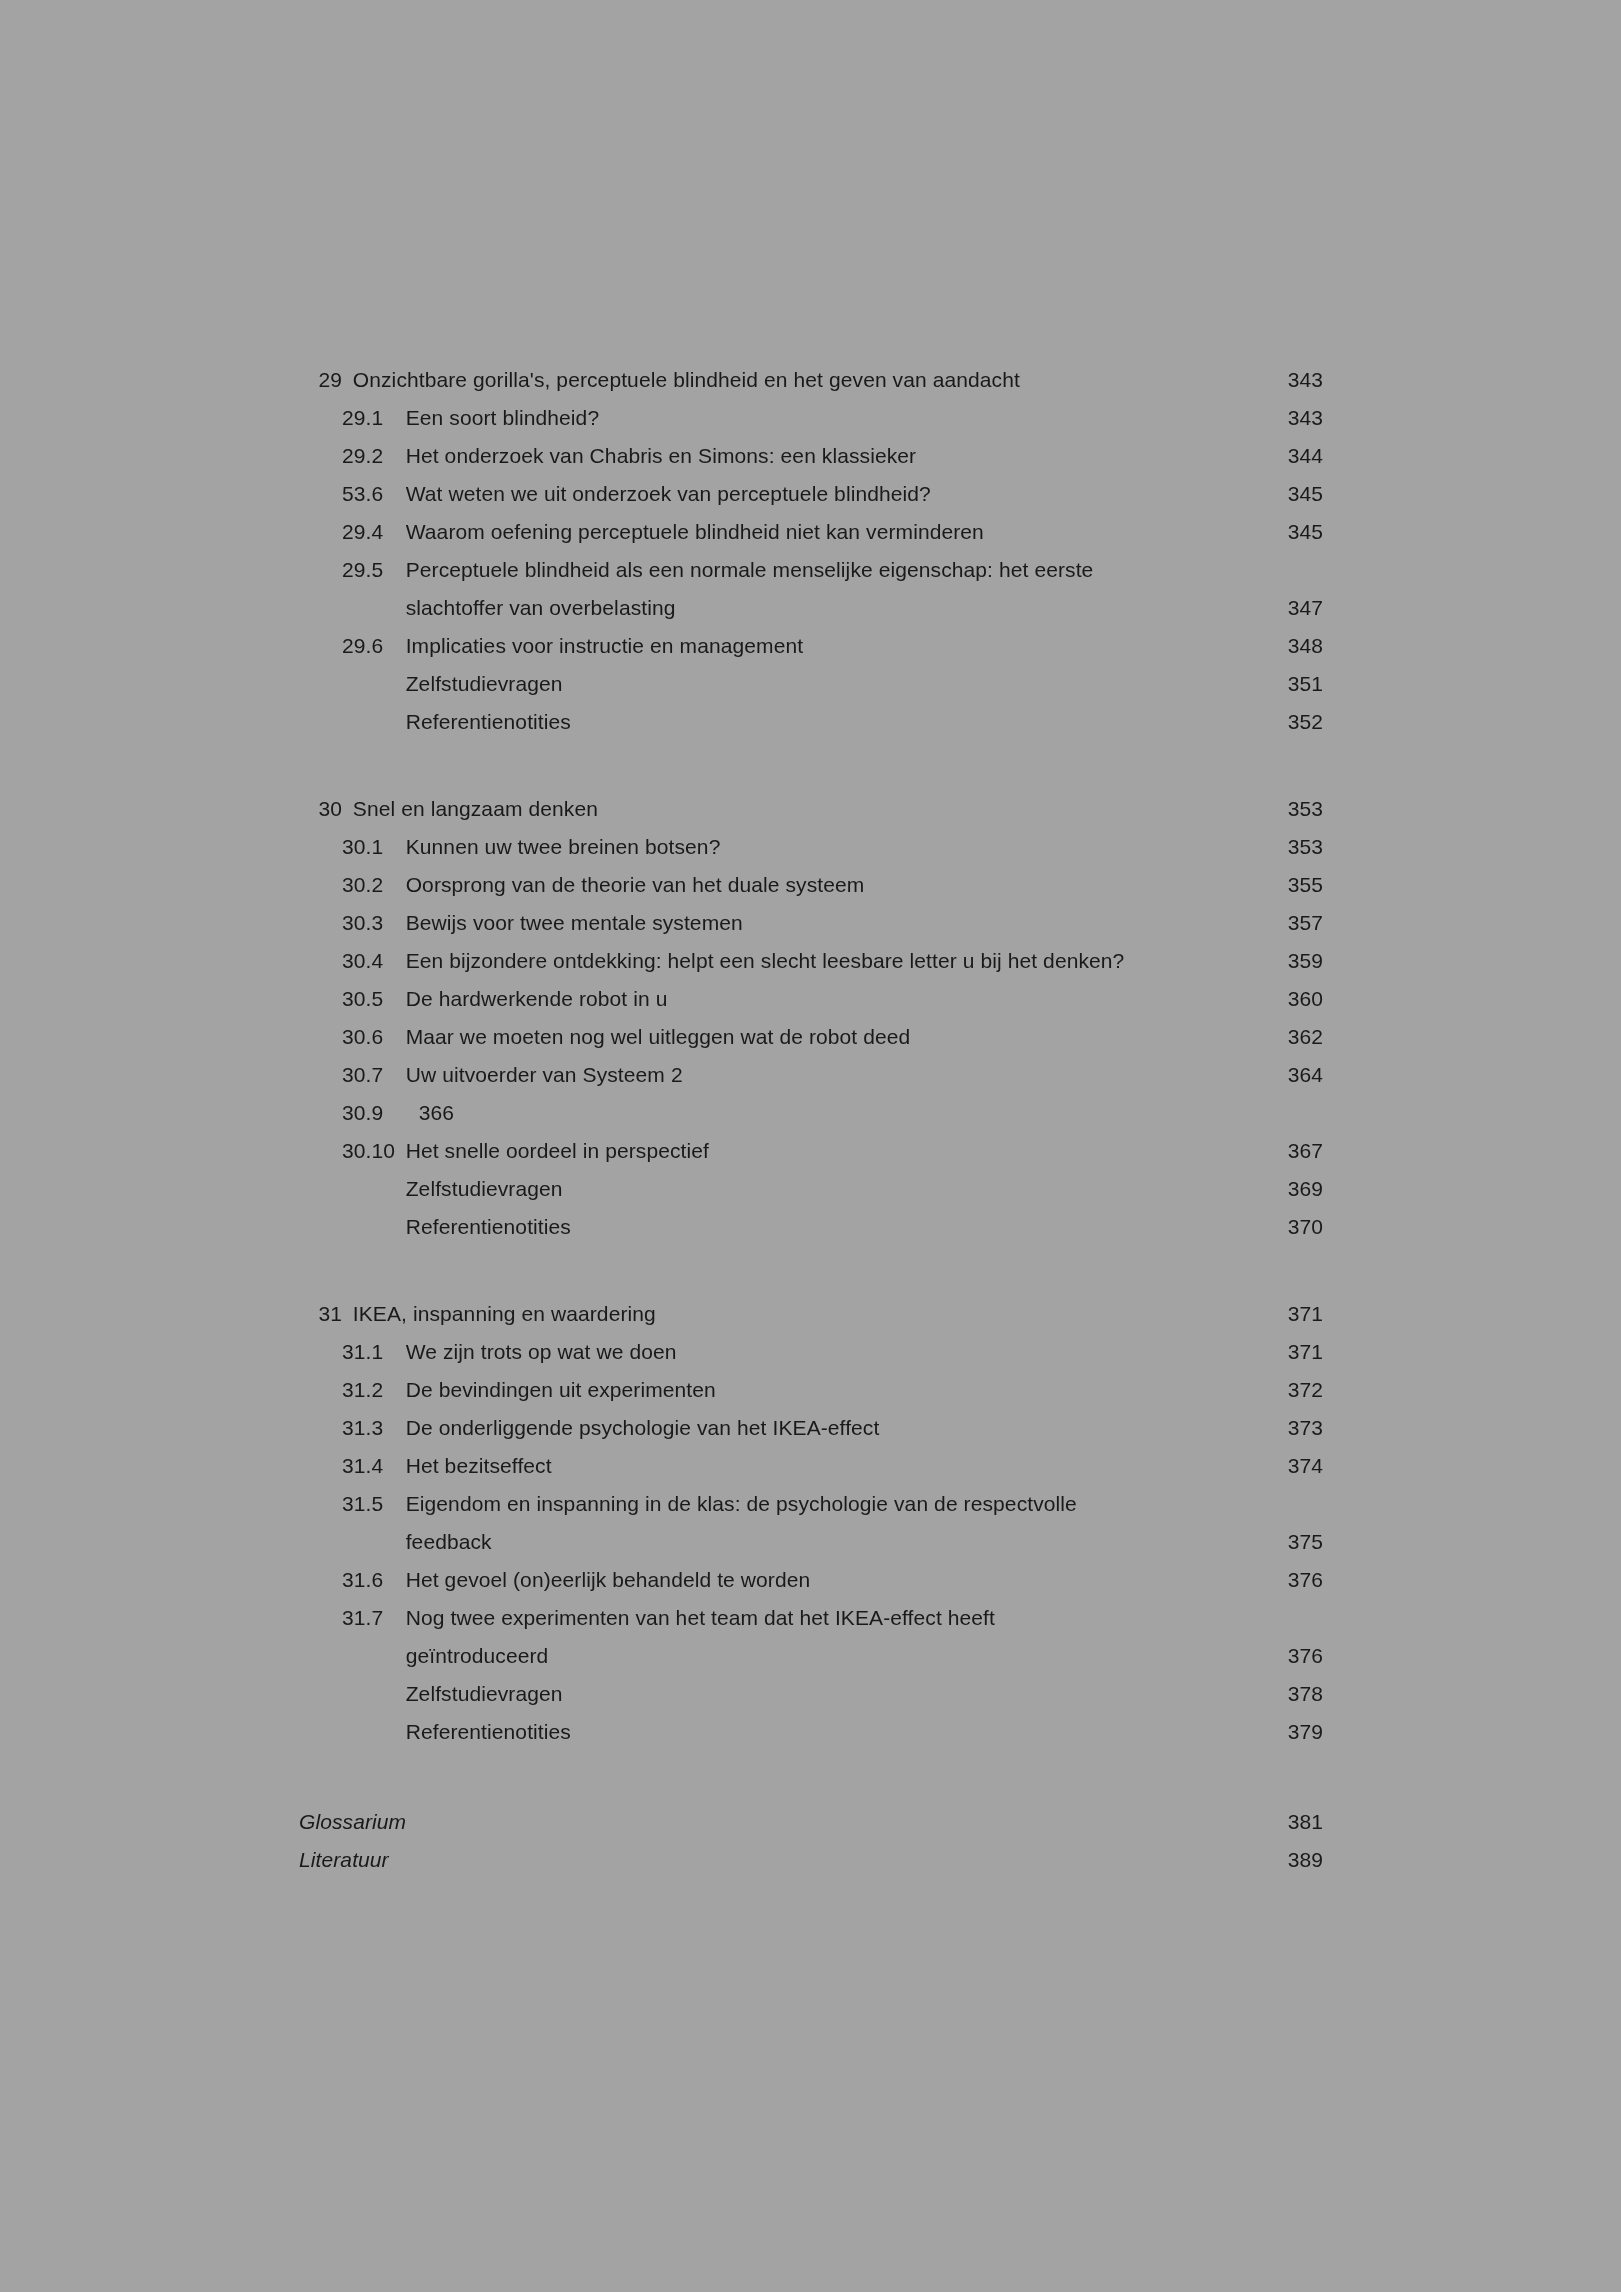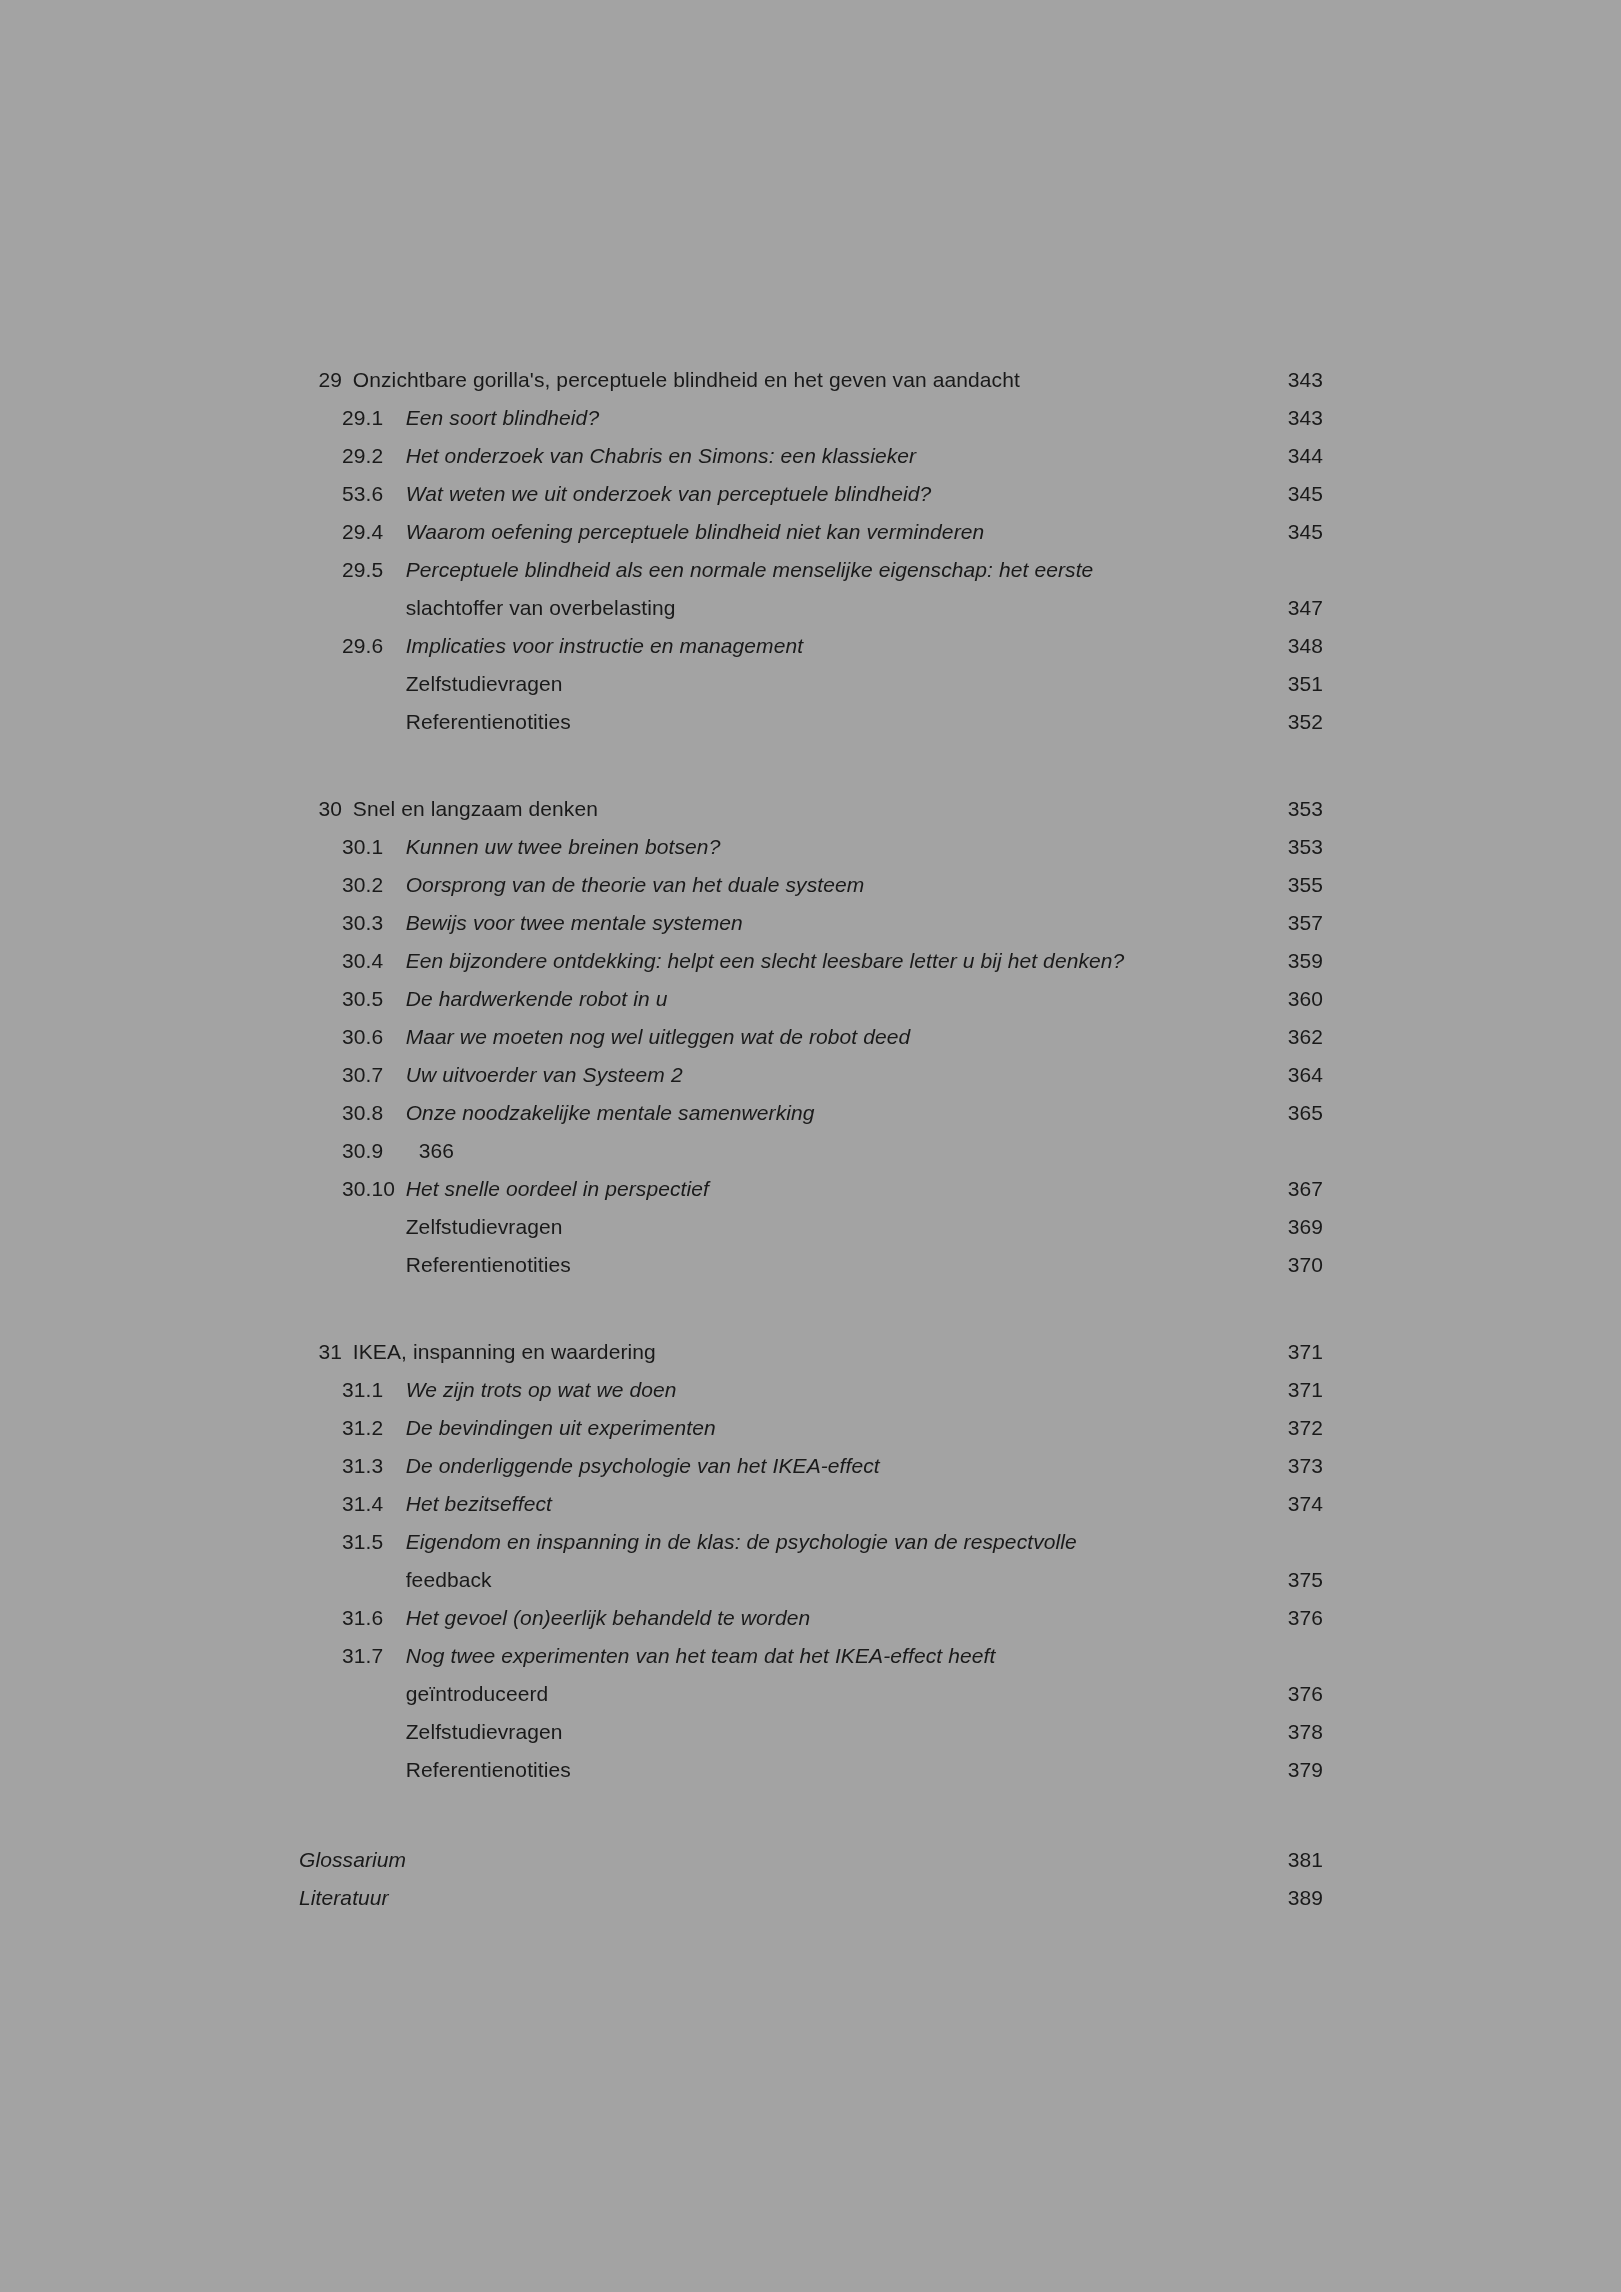--- a/index.html
+++ b/index.html
@@ -49,21 +49,20 @@
   .row.section .num {
     width: 92px;
     flex: 0 0 92px;
     text-align: left;
     padding-left: 43px;
     box-sizing: border-box;
   }
   .row.section .title {
     flex: 1 1 auto;
     padding-left: 14.7px;
-    font-style: italic;
   }
 
   
   .row.plain .num {
     width: 92px;
     flex: 0 0 92px;
   }
   .row.plain .title {
     flex: 1 1 auto;
     padding-left: 14.7px;
@@ -186,25 +185,20 @@
         <span class="num">30.6</span>
         <span class="title">Maar we moeten nog wel uitleggen wat de robot deed</span>
         <span class="page-no">362</span>
       </div>
       <div class="row section">
         <span class="num">30.7</span>
         <span class="title">Uw uitvoerder van Systeem 2</span>
         <span class="page-no">364</span>
       </div>
       <div class="row section">
-        <span class="num">30.8</span>
-        <span class="title">Onze noodzakelijke mentale samenwerking</span>
-        <span class="page-no">365</span>
-      </div>
-      <div class="row section">
         <span class="num">30.9</span>
         <span class="page-no">366</span>
       </div>
       <div class="row section">
         <span class="num">30.10</span>
         <span class="title">Het snelle oordeel in perspectief</span>
         <span class="page-no">367</span>
       </div>
       <div class="row plain">
         <span class="num"></span>

